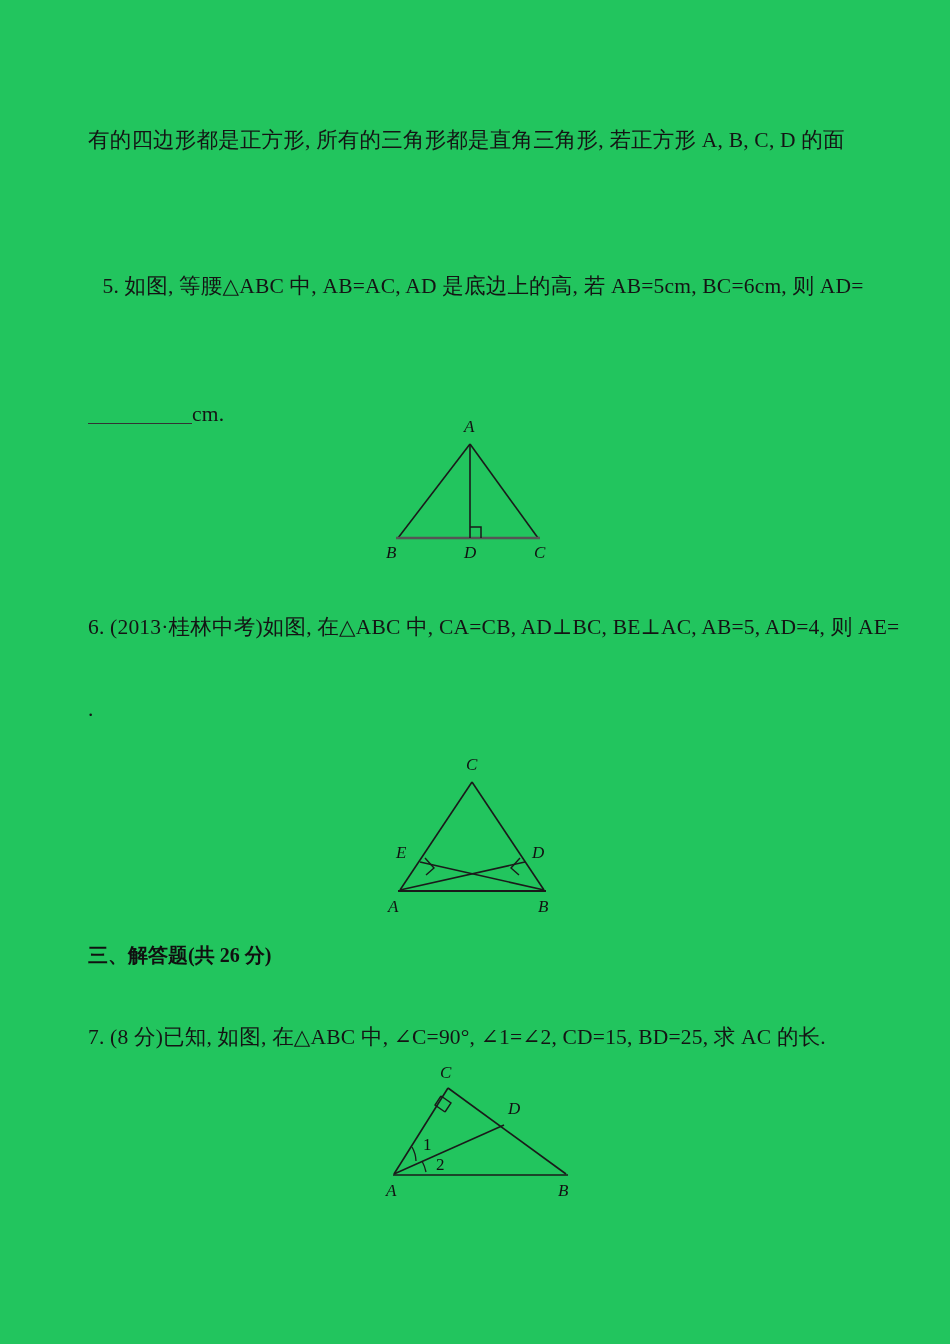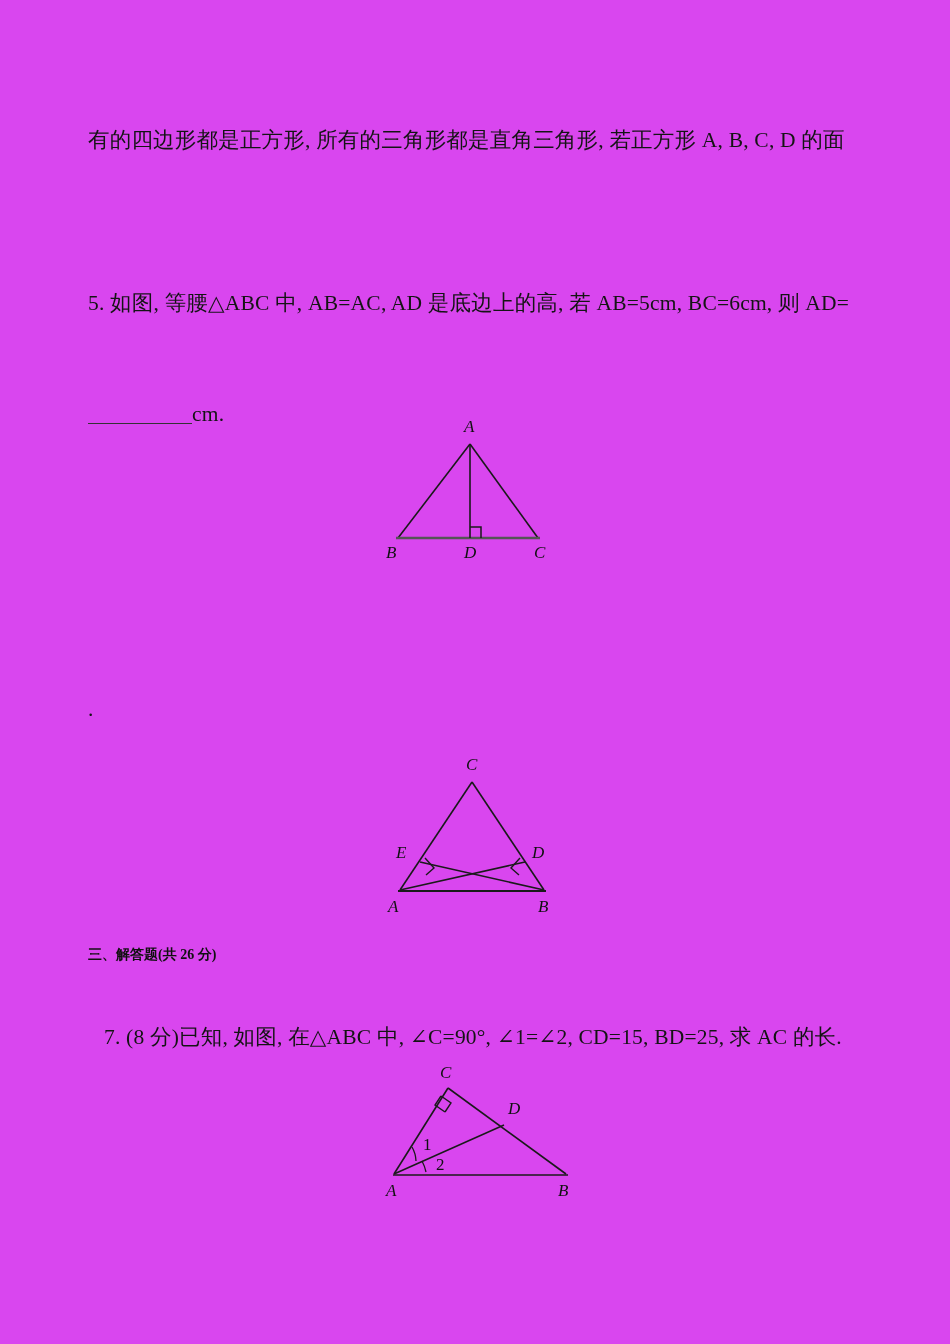--- a/index.html
+++ b/index.html
@@ -13,21 +13,21 @@
     height: 1344px;
     position: relative;
     font-family: "Liberation Serif", "DejaVu Serif", serif;
     color: #1a1a1a;
     overflow: hidden;
   }
   .page {
     position: relative;
     width: 950px;
     height: 1344px;
-    background: #d946ef;
+    background: #22c55e;
   }
 
   
   .qline {
     position: absolute;
     left: 88px;
     width: 790px;
     font-size: 21.5px;
     line-height: 30px;
     letter-spacing: 0.2px;
@@ -39,21 +39,21 @@
     display: inline-block;
     border-bottom: 1.6px solid #333;
     vertical-align: -3px;
   }
   .blank.w1 { width: 112px; }
   .blank.w2 { width: 104px; }
 
   .section-head {
     position: absolute;
     left: 88px;
-    font-size: 14px;
+    font-size: 20px;
     font-weight: bold;
     line-height: 30px;
     white-space: nowrap;
     color: #101010;
   }
 
   .lonedot {
     position: absolute;
     left: 88px;
     font-size: 21.5px;
@@ -79,21 +79,21 @@
   }
 </style>
 </head>
 <body>
 
 <div class="page">
 
   <div class="qline" style="top:125px;">有的四边形都是正方形, 所有的三角形都是直角三角形, 若正方形 A, B, C, D 的面</div>
 
 
-  <div class="qline" style="top:288px;">5. 如图, 等腰△ABC 中, AB=AC, AD 是底边上的高, 若 AB=5cm, BC=6cm, 则 AD=</div>
+  <div class="qline" style="top:271px;text-align:center;">5. 如图, 等腰△ABC 中, AB=AC, AD 是底边上的高, 若 AB=5cm, BC=6cm, 则 AD=</div>
 
   <div class="qline" style="top:358px;margin-top:41px;">
     <span class="blank w2"></span><span>cm.</span>
   </div>
 
   <div class="figure" style="left:380px; top:408px;">
     <svg width="200" height="160" viewBox="0 0 200 160" xmlns="http://www.w3.org/2000/svg">
 
       <line x1="90" y1="36" x2="18" y2="130" stroke="#1a1a1a" stroke-width="1.6"></line>
       <line x1="90" y1="36" x2="158" y2="130" stroke="#1a1a1a" stroke-width="1.6"></line>
@@ -104,20 +104,21 @@
 
       <polyline points="90,119 101,119 101,130" fill="none" stroke="#1a1a1a" stroke-width="1.5"></polyline>
 
       <text class="fig-label" x="84" y="24">A</text>
       <text class="fig-label" x="6" y="150">B</text>
       <text class="fig-label" x="84" y="150">D</text>
       <text class="fig-label" x="154" y="150">C</text>
     </svg>
   </div>
 
+  <div class="qline" style="top:612px;">6. (2013·桂林中考)如图, 在△ABC 中, CA=CB, AD⊥BC, BE⊥AC, AB=5, AD=4, 则 AE=</div>
   <div class="lonedot" style="top:697px;">.</div>
 
   <div class="figure" style="left:378px; top:750px;">
     <svg width="210" height="170" viewBox="0 0 210 170" xmlns="http://www.w3.org/2000/svg">
 
       <line x1="94" y1="32" x2="22" y2="140" stroke="#1a1a1a" stroke-width="1.6"></line>
       <line x1="94" y1="32" x2="166" y2="140" stroke="#1a1a1a" stroke-width="1.6"></line>
       <line x1="20" y1="141" x2="168" y2="141" stroke="#1a1a1a" stroke-width="1.9"></line>
 
       <line x1="22" y1="140" x2="147" y2="112" stroke="#1a1a1a" stroke-width="1.5"></line>
@@ -133,21 +134,21 @@
       <text class="fig-label" x="154" y="108">D</text>
       <text class="fig-label" x="10" y="162">A</text>
       <text class="fig-label" x="160" y="162">B</text>
     </svg>
   </div>
 
   <div class="section-head" style="top:940px;">
     <span>三、解答题(共 26 分)</span>
   </div>
 
-  <div class="qline" style="top:1022px;margin-left:16px;">7. (8 分)已知, 如图, 在△ABC 中, ∠C=90°, ∠1=∠2, CD=15, BD=25, 求 AC 的长.</div>
+  <div class="qline" style="top:1022px;">7. (8 分)已知, 如图, 在△ABC 中, ∠C=90°, ∠1=∠2, CD=15, BD=25, 求 AC 的长.</div>
 
   <div class="figure" style="left:378px; top:1062px;">
     <svg width="215" height="145" viewBox="0 0 215 145" xmlns="http://www.w3.org/2000/svg">
 
       <line x1="16" y1="112" x2="70" y2="26" stroke="#1a1a1a" stroke-width="1.6"></line>
 
       <line x1="70" y1="26" x2="188" y2="112" stroke="#1a1a1a" stroke-width="1.6"></line>
 
       <line x1="15" y1="113" x2="190" y2="113" stroke="#1a1a1a" stroke-width="1.7"></line>
 

